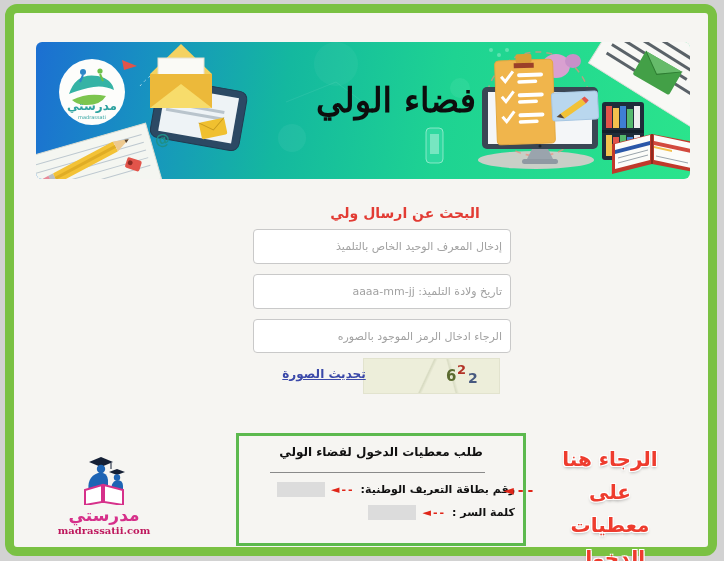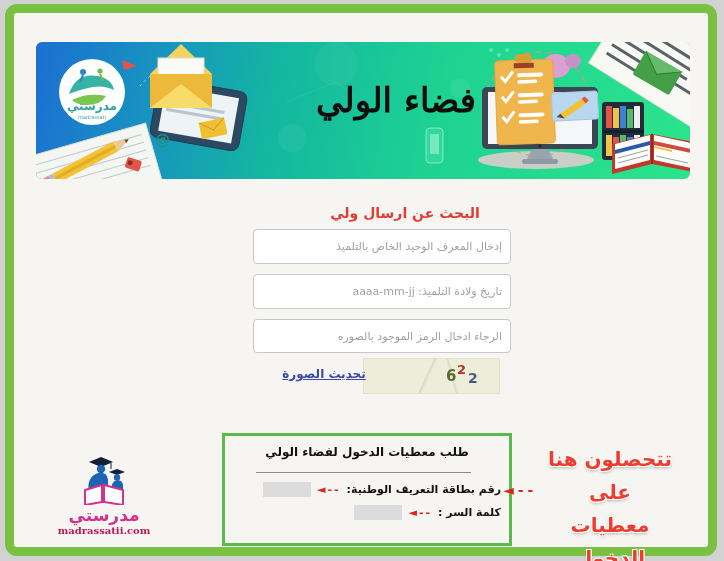--- a/index.html
+++ b/index.html
@@ -13,21 +13,21 @@
   .tb{position:absolute;left:253px;width:258px;height:35px;box-sizing:border-box;border:1px solid #c9c9c9;border-radius:4px;background:#fff;direction:rtl;padding:0 8px;font-size:11px;color:#444;font-family:"DejaVu Sans",sans-serif;outline:none;}
   .tb::placeholder{color:#a2a2a2;}
   .tb1{top:229px;} .tb2{top:274px;} .tb3{top:319px;height:34px;}
   .captcha{position:absolute;left:363px;top:358px;width:137px;height:36px;background:#edeeda;border:1px solid #e2e3ce;box-sizing:border-box;
     background-image:linear-gradient(115deg,transparent 46%,rgba(150,160,120,.25) 47%,transparent 49%),linear-gradient(75deg,transparent 63%,rgba(150,160,120,.22) 64%,transparent 66%);}
   .captcha .d1{position:absolute;left:82px;top:8px;color:#5b6b30;font-size:15px;font-weight:bold;}
   .captcha .d2{position:absolute;left:93px;top:3px;color:#b23226;font-size:13px;font-weight:bold;}
   .captcha .d3{position:absolute;left:104px;top:11px;color:#47597f;font-size:14px;font-weight:bold;}
   .refresh{position:absolute;left:279px;top:367px;width:90px;text-align:center;color:#3b49a9;font-size:12px;font-weight:bold;text-decoration:underline;direction:rtl;cursor:pointer;}
   .submit{position:absolute;left:253px;top:399px;width:258px;height:30px;background:#cb5433;border:1px solid #bd4c2d;border-radius:4px;color:#fff;font-size:16px;text-align:center;line-height:29px;direction:rtl;cursor:pointer;}
-  .reqbox{position:absolute;left:222px;top:433px;width:290px;height:113px;box-sizing:border-box;border:3px solid #5cb94e;background:transparent;}
+  .reqbox{position:absolute;left:236px;top:433px;width:290px;height:113px;box-sizing:border-box;border:3px solid #5cb94e;background:transparent;}
   .reqtitle{position:absolute;left:0;top:9px;width:100%;text-align:center;font-size:12px;font-weight:bold;color:#111;direction:rtl;}
   .reqhr{position:absolute;left:31px;top:36px;width:215px;border-top:1px solid #8a8a8a;}
   .req-row{position:absolute;right:8px;display:flex;flex-direction:row;align-items:center;direction:rtl;gap:6px;}
   .req-row1{top:46px;} .req-row2{top:69px;}
   .reqlabel{font-size:11px;font-weight:bold;color:#111;white-space:nowrap;}
   .arrow{color:#e02518;font-weight:bold;font-size:11px;letter-spacing:2px;direction:ltr;unicode-bidi:bidi-override;white-space:nowrap;}
   .grayval{width:48px;height:15px;background:#dcdcdc;}
   .ext-arrow{position:absolute;left:503px;top:482px;color:#e02518;font-weight:bold;font-size:14px;letter-spacing:4px;direction:ltr;z-index:5;}
   .promo{position:absolute;left:540px;top:443px;width:140px;text-align:center;direction:rtl;color:#ee3c2e;font-size:20px;font-weight:bold;line-height:33px;
     text-shadow:-1px -1px 0 #fff,1px -1px 0 #fff,-1px 1px 0 #fff,1px 1px 0 #fff,0 2px 3px rgba(60,60,60,.35);}
@@ -222,21 +222,21 @@
     <div class="req-row req-row2">
       <span class="reqlabel">كلمة السر :</span>
       <span class="arrow">◄--</span>
       <span class="grayval"></span>
     </div>
   </div>
 
   <div class="ext-arrow">◄--</div>
 
   <div class="promo">
-    <div>تتحصلون هنا على</div>
+    <div>الرجاء هنا على</div>
     <div>معطيات الدخول</div>
 
   </div>
 
   <div class="sitelogo">
     <svg width="46" height="50" viewBox="0 0 46 50" style="display:block;margin:0 auto;">
       <polygon points="8,7 20,2 32,7 20,12" fill="#152036"></polygon>
       <line x1="30" y1="8" x2="30" y2="14" stroke="#152036"></line>
       <circle cx="20" cy="14" r="4.2" fill="#1e64b4"></circle>
       <path d="M8,38 Q5,22 17,18 Q26,16 27,25 L27,38 Z" fill="#1e64b4"></path>

